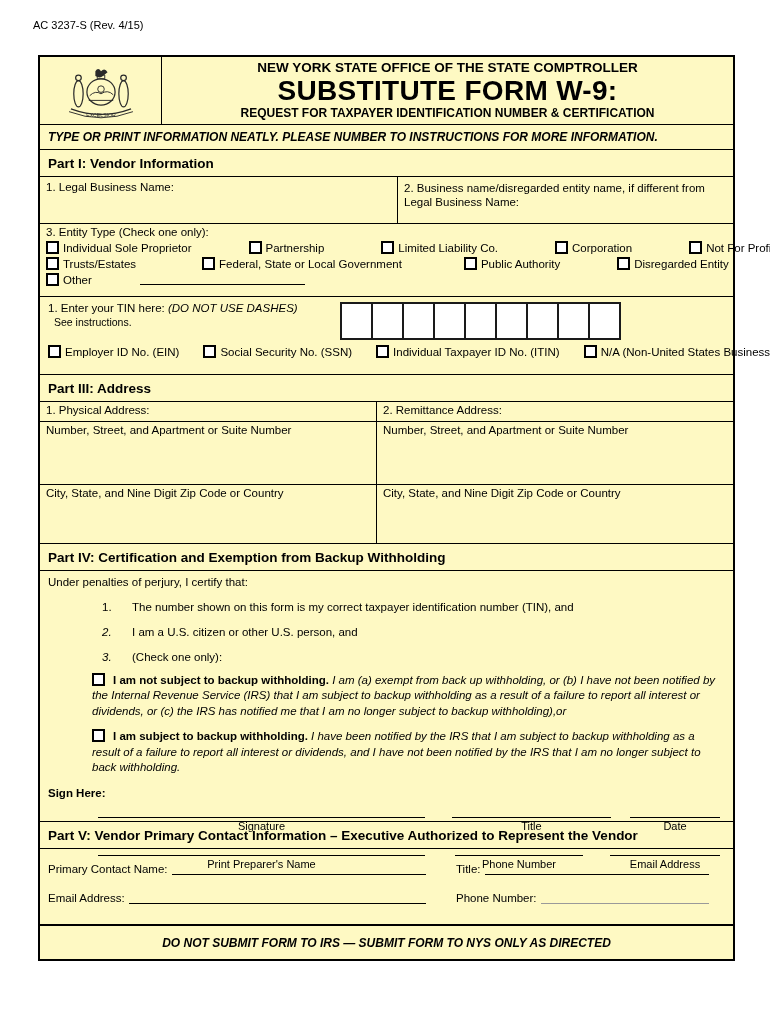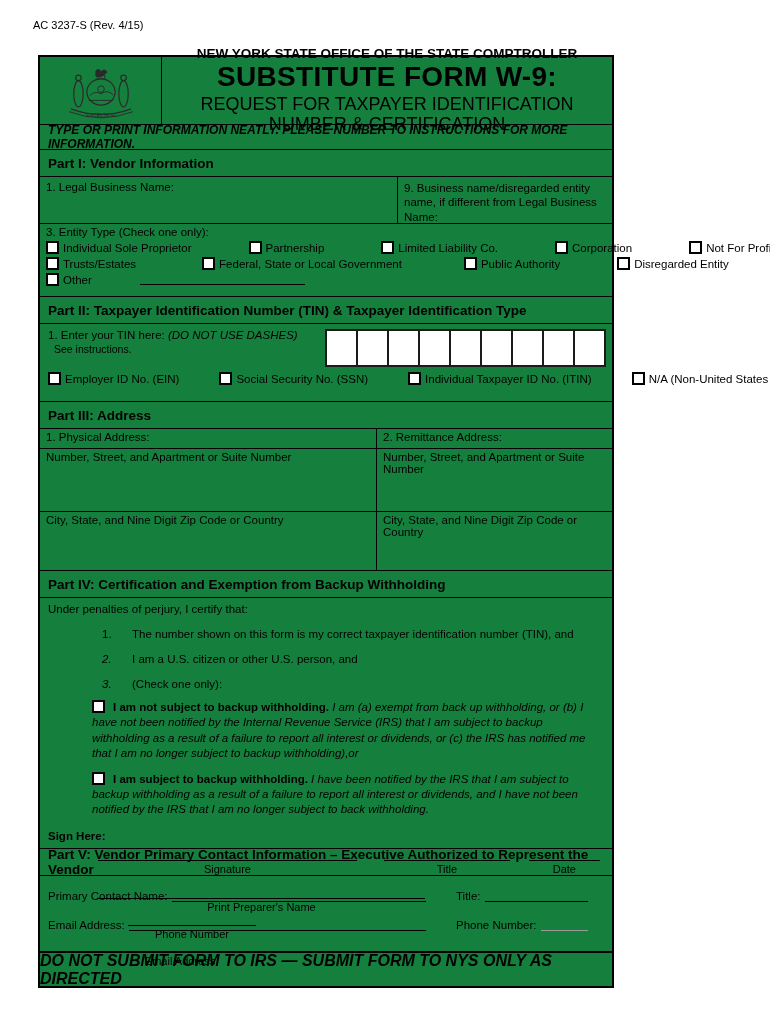--- a/index.html
+++ b/index.html
@@ -4,32 +4,32 @@
 <style>
   * { box-sizing: border-box; }
   html, body { margin: 0; padding: 0; }
   body {
     width: 770px; height: 1024px; background: #fff; color: #000;
     font-family: "Liberation Sans", sans-serif; font-size: 11.5px;
     position: relative; overflow: hidden;
   }
   .doc-code { position: absolute; top: 19px; left: 33px; font-size: 11px; }
 
-  .form { position: absolute; top: 55px; left: 38px; width: 576px; border: 2.5px solid #000; background: #15803d; }
+  .form { position: absolute; top: 55px; left: 38px; width: 697px; border: 2.5px solid #000; background: #fef9c3; }
 
   .row { border-bottom: 1.5px solid #000; }
   .row:last-child { border-bottom: none; }
 
   
   .hdr { display: flex; height: 68px; }
   .logo-cell { width: 122px; border-right: 1.5px solid #000; display: flex; align-items: center; justify-content: center; }
   .hdr-cell { flex: 1; display: flex; flex-direction: column; justify-content: center; text-align: center; line-height: 1.15; }
   .h-agency { font-weight: bold; font-size: 13.5px; }
   .h-title  { font-weight: bold; font-size: 28px; letter-spacing: .3px; }
-  .h-sub    { font-weight: normal; font-size: 18px; }
+  .h-sub    { font-weight: bold; font-size: 12px; }
 
   .banner { height: 25px; display: flex; align-items: center; padding-left: 8px; font-weight: bold; font-style: italic; font-size: 12px; }
 
   .part-title { height: 27px; display: flex; align-items: center; padding-left: 8px; font-weight: bold; font-size: 13.5px; }
 
   .names { display: flex; height: 47px; }
   .names .c1 { width: 358px; border-right: 1.5px solid #000; padding: 4px 6px; }
   .names .c2 { flex: 1; padding: 4px 6px; line-height: 1.25; }
 
   .entity { display: flex; height: 73px; }
@@ -47,61 +47,61 @@
 
   .p2-body { height: 78px; padding: 4px 6px 16px 8px; }
   .tin-row { display: flex; }
   .tin-label-block { width: 292px; line-height: 1.3; }
   .tin-note { font-style: italic; }
   .tin-hint { font-size: 10.5px; padding-left: 6px; }
   .tin-boxes { display: flex; margin-top: 1px; }
   .tin-box { width: 33px; height: 38px; border: 2px solid #1a1a1a; margin-left: -2px; background: #fff; }
   .tin-box:first-child { margin-left: 0; }
   .type-row { margin-top: 5px; }
-  .type-opts { display: flex; align-items: center; margin-top: 2px; gap: 16px; }
+  .type-opts { display: flex; align-items: center; margin-top: 2px; }
   .type-opts .opt { margin-right: 24px; }
 
   .addr-labels { display: flex; height: 20px; }
   .addr-street { display: flex; height: 63px; }
   .addr-city { display: flex; height: 59px; }
   .a1 { width: 337px; border-right: 1.5px solid #000; padding: 2px 6px; }
   .a2 { flex: 1; padding: 2px 6px; }
 
   .p4-body { height: 251px; padding-top: 5px; }
   .p4-intro { padding-left: 8px; }
   .p4-item { display: flex; margin-left: 62px; margin-top: 13px; }
   .p4-num { width: 30px; flex: none; }
   .num-italic { font-style: italic; }
   .p4-opt { margin: 10px 10px 0 52px; line-height: 1.34; }
   .p4-opt .cb { vertical-align: -2px; margin-right: 8px; }
   .opt-bold { font-weight: bold; }
   .opt-rest { font-style: italic; }
   .sign-here { font-weight: bold; padding-left: 8px; margin-top: 12px; }
   .sig-row { display: flex; margin-left: 58px; margin-right: 12px; }
   .sig-row1 { margin-top: 6px; }
-  .sig-row2 { margin-top: 11px; flex-direction: column; }
+  .sig-row2 { margin-top: 11px; }
   .sig-col { display: flex; flex-direction: column; align-items: center; }
   .sig-line { border-bottom: 1.2px solid #000; height: 13px; width: 100%; }
   .sig-lbl { font-size: 11px; margin-top: 2px; }
   .w327 { width: 327px; }
   .w159 { width: 159px; margin-left: 27px; }
   .w90  { width: 90px;  margin-left: 19px; }
   .w128 { width: 128px; margin-left: 30px; }
   .w110 { width: 110px; margin-left: 27px; }
 
   .p5-body { height: 64px; padding: 0 24px 0 8px; border-bottom: 2.5px solid #000; }
   .p5-row { display: flex; align-items: flex-end; }
   .p5-row1 { margin-top: 13px; }
   .p5-row2 { margin-top: 16px; }
   .p5-left { width: 378px; display: flex; align-items: flex-end; margin-right: 30px; }
   .p5-right { flex: 1; display: flex; align-items: flex-end; }
   .fill-line { flex: 1; border-bottom: 1.2px solid #000; height: 13px; margin-left: 4px; }
   .fill-line.muted { border-bottom-color: #9a9a9a; }
 
-  .footer { height: 33px; display: flex; align-items: center; justify-content: center; font-weight: bold; font-style: italic; font-size: 16px; border-radius: 12px; }
+  .footer { height: 33px; display: flex; align-items: center; justify-content: center; font-weight: bold; font-style: italic; font-size: 12px; border-radius: 12px; }
 
   .seal svg { display: block; }
 </style>
 </head>
 <body>
 
 <div class="doc-code">AC 3237-S (Rev. 4/15)</div>
 
 <div class="form">
 
@@ -136,21 +136,21 @@
 
   <div class="row banner">TYPE OR PRINT INFORMATION NEATLY.  PLEASE NUMBER TO INSTRUCTIONS FOR MORE INFORMATION.</div>
 
   <div class="row part-title">Part I: Vendor Information</div>
 
   <div class="row names">
     <div class="c1">
       <span>1. Legal Business Name:</span>
     </div>
     <div class="c2">
-      <span>9. Business name/disregarded entity name, if different from Legal Business Name:</span>
+      <span>2. Business name/disregarded entity name, if different from Legal Business Name:</span>
     </div>
   </div>
 
   <div class="row entity">
     <div class="entity-left">
       <div>3. Entity Type (Check one only):</div>
       <div class="ent-line">
         <span class="opt">
             <span class="cb"></span>
             <span class="opt-lbl">Individual Sole Proprietor</span>
@@ -202,21 +202,20 @@
       <span class="exempt">
         <span class="cb"></span>
         <span class="exempt-lbl">
           <span>Exempt</span><br>
           <span>Payee</span>
         </span>
       </span>
     </div>
   </div>
 
-  <div class="row part-title">Part II: Taxpayer Identification Number (TIN) &amp; Taxpayer Identification Type</div>
 
   <div class="row p2-body">
     <div class="tin-row">
       <div class="tin-label-block">
         <span>1. Enter your TIN here:</span>
         <span class="tin-note">(DO NOT USE DASHES)</span>
         <div class="tin-hint">See instructions.</div>
       </div>
       <div class="tin-boxes">
         <span class="tin-box"></span>

